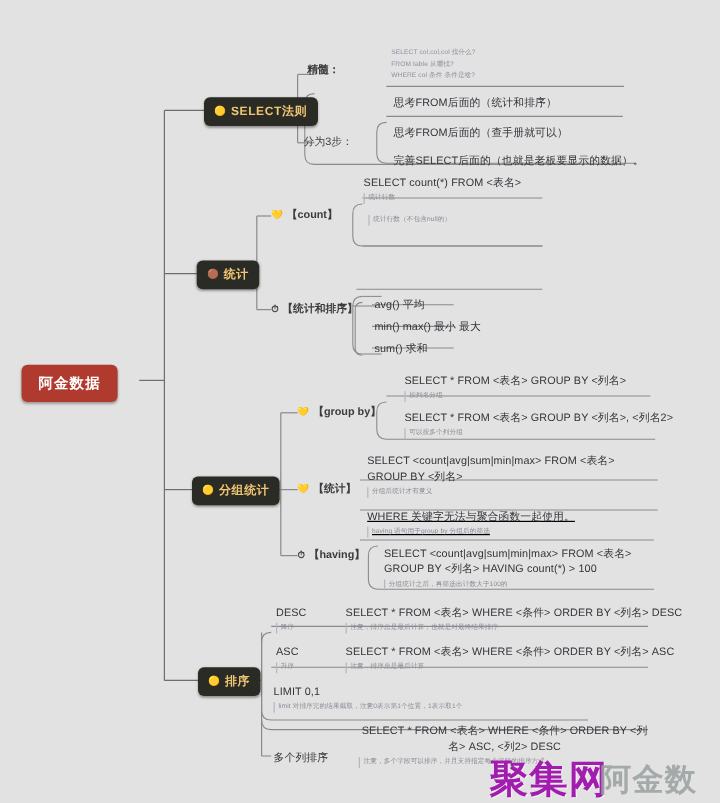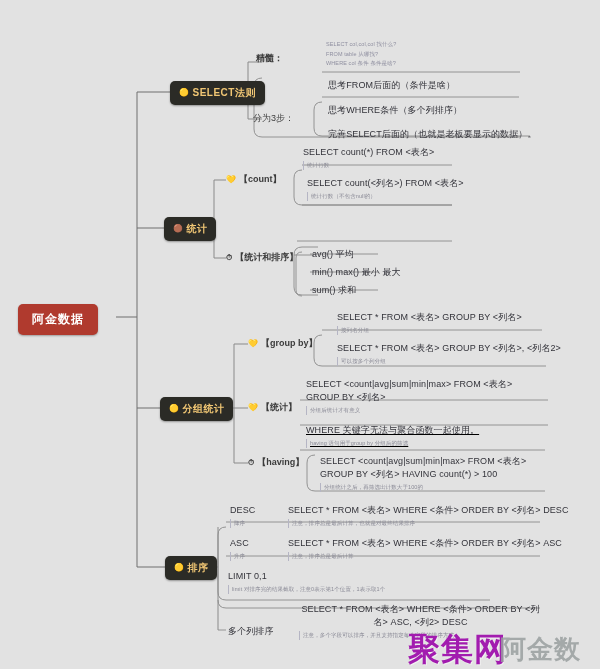--- a/index.html
+++ b/index.html
@@ -186,45 +186,44 @@
 
   <div class="leaf" style="left:326px; top:40px;">
     <div class="codeblock">SELECT col,col,col 找什么?</div>
     <div class="codeblock">FROM table 从哪找?</div>
     <div class="codeblock">WHERE col 条件 条件是啥?</div>
   </div>
 
   <div class="node plain-label" style="left:253px; top:112px; font-weight:normal;">分为3步：</div>
 
   <div class="leaf" style="left:328px; top:79px;">
-    <div class="ltext">思考FROM后面的（条件是啥）</div>
+    <div class="ltext">思考FROM后面的（统计和排序）</div>
   </div>
   <div class="leaf" style="left:328px; top:104px;">
-    <div class="ltext">思考WHERE条件（多个列排序）</div>
+    <div class="ltext">思考FROM后面的（查手册就可以）</div>
   </div>
   <div class="leaf" style="left:328px; top:128px;">
     <div class="ltext">完善SELECT后面的（也就是老板要显示的数据）。</div>
   </div>
 
   <div class="node dark-node" style="left:164px; top:217px;">
     <span class="ico">🟤</span>
     <span>统计</span>
   </div>
 
   <div class="node sub-label" style="left:226px; top:173px;">
     <span class="ico">💛</span>
     <span>【count】</span>
   </div>
 
   <div class="leaf" style="left:303px; top:146px;">
     <div class="ltext">SELECT count(*) FROM &lt;表名&gt;</div>
     <div class="lnote">统计行数</div>
   </div>
   <div class="leaf" style="left:307px; top:177px;">
-    <div class="ltext">SELECT count(&lt;列名&gt;) FROM &lt;表名&gt;</div>
     <div class="lnote">统计行数（不包含null的）</div>
   </div>
 
   <div class="node sub-label" style="left:226px; top:251px;">
     <span class="ico">⏱</span>
     <span>【统计和排序】</span>
   </div>
 
 
   <div class="leaf" style="left:312px; top:248px;">

